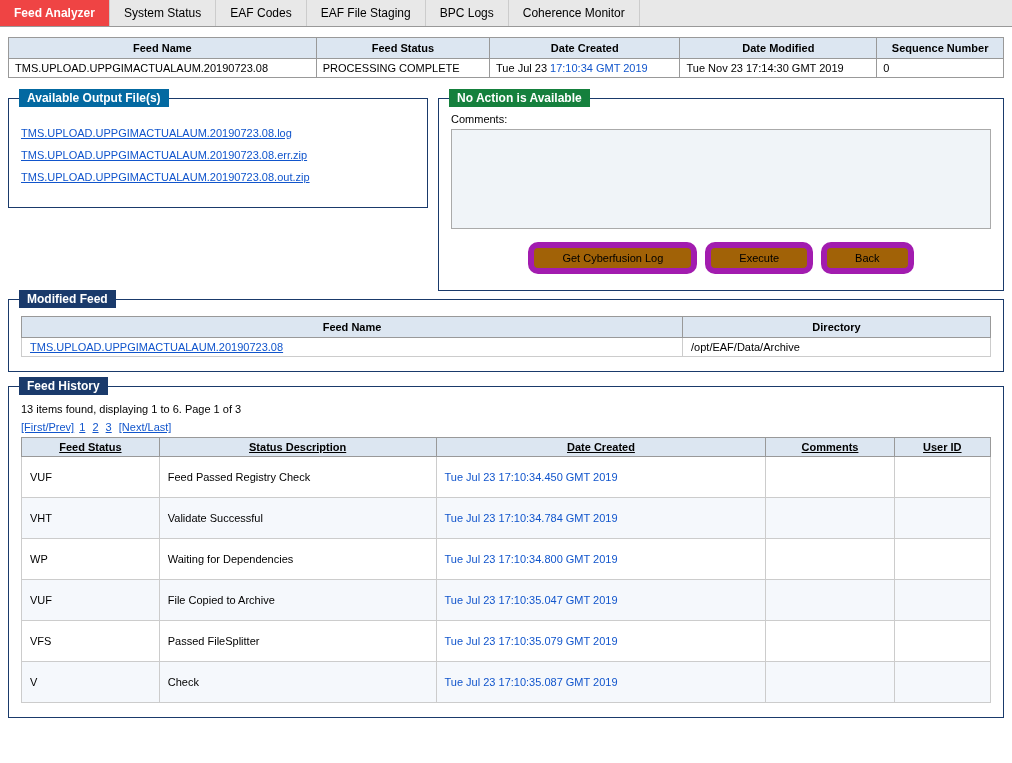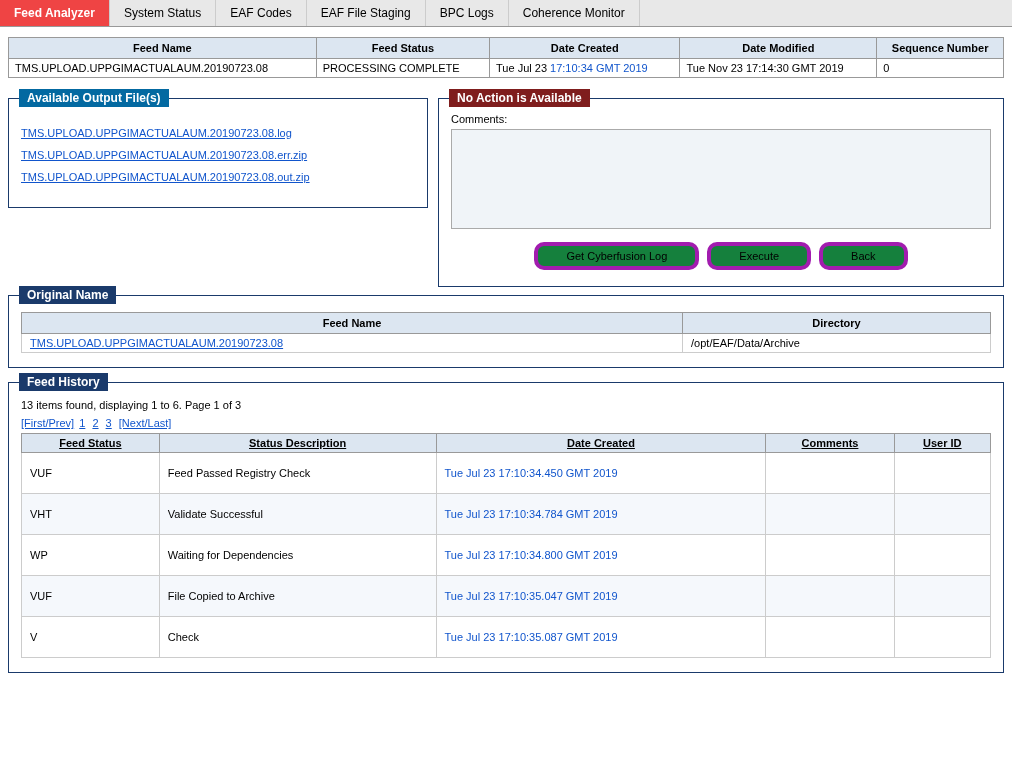--- a/index.html
+++ b/index.html
@@ -26,25 +26,25 @@
     
     .panel-box { border: 1px solid #1a3a6b; padding: 10px 12px 14px 12px; position: relative; margin-top: 6px; }
     .panel-legend { position: absolute; top: -10px; left: 10px; background: #0369a1; color: #fff; padding: 2px 8px; font-size: 12px; font-weight: bold; }
 
     
     .output-files { padding-top: 8px; }
     .file-link { display: block; color: #1155cc; text-decoration: underline; cursor: pointer; margin: 10px 0; font-size: 11px; }
 
     
     .no-action-box { border: 1px solid #1a3a6b; padding: 10px 12px; position: relative; margin-top: 6px; height: 100%; }
-    .no-action-legend { position: absolute; top: -10px; left: 10px; background: #7f1d1d; color: #fff; padding: 2px 8px; font-size: 12px; font-weight: bold; }
+    .no-action-legend { position: absolute; top: -10px; left: 10px; background: #15803d; color: #fff; padding: 2px 8px; font-size: 12px; font-weight: bold; }
     .comments-label { font-size: 11px; margin-bottom: 4px; margin-top: 4px; }
     .comments-textarea { width: 100%; height: 100px; border: 1px solid #aaa; background: #f0f4f8; resize: none; font-size: 11px; padding: 4px; }
     .action-buttons { display: flex; gap: 8px; margin-top: 10px; justify-content: center; }
-    .action-btn { border: 4px solid #a21caf; background: #15803d; border-radius: 10px; padding: 4px 28px; font-size: 11px; cursor: pointer; }
+    .action-btn { border: 6px solid #a21caf; background: #a16207; border-radius: 10px; padding: 4px 28px; font-size: 11px; cursor: pointer; }
 
     
     .section-box { border: 1px solid #1a3a6b; padding: 10px 12px 14px 12px; position: relative; margin-top: 6px; margin-bottom: 14px; }
     .section-legend { position: absolute; top: -10px; left: 10px; background: #1a3a6b; color: #fff; padding: 2px 8px; font-size: 12px; font-weight: bold; }
     .orig-table { width: 100%; border-collapse: collapse; margin-top: 6px; }
     .orig-table th { background: #dce6f1; border: 1px solid #999; padding: 4px 8px; text-align: center; font-size: 11px; }
     .orig-table td { border: 1px solid #ccc; padding: 3px 8px; font-size: 11px; }
     .orig-table td a { color: #1155cc; text-decoration: underline; }
 
     
@@ -115,21 +115,21 @@
           <button class="action-btn">Get Cyberfusion Log</button>
           <button class="action-btn">Execute</button>
           <button class="action-btn">Back</button>
         </div>
       </div>
     </div>
   </div>
 
   <div style="margin-bottom:14px;">
     <div class="section-box">
-      <div class="section-legend">Original Name</div>
+      <div class="section-legend">Modified Feed</div>
       <table class="orig-table">
         <thead>
           <tr>
             <th>Feed Name</th>
             <th>Directory</th>
           </tr>
         </thead>
         <tbody>
           <tr>
             <td><a style="color:#1155cc;text-decoration:underline;cursor:pointer;">TMS.UPLOAD.UPPGIMACTUALAUM.20190723.08</a></td>
@@ -185,20 +185,27 @@
             <td></td>
           </tr>
           <tr>
             <td>VUF</td>
             <td>File Copied to Archive</td>
             <td style="color: rgb(17, 85, 204);">Tue Jul 23 17:10:35.047 GMT 2019</td>
             <td></td>
             <td></td>
           </tr>
           <tr>
+            <td>VFS</td>
+            <td>Passed FileSplitter</td>
+            <td style="color: rgb(17, 85, 204);">Tue Jul 23 17:10:35.079 GMT 2019</td>
+            <td></td>
+            <td></td>
+          </tr>
+          <tr>
             <td>V</td>
             <td>Check</td>
             <td style="color: rgb(17, 85, 204);">Tue Jul 23 17:10:35.087 GMT 2019</td>
             <td></td>
             <td></td>
           </tr>
         </tbody>
     </table>
   </div>
 

